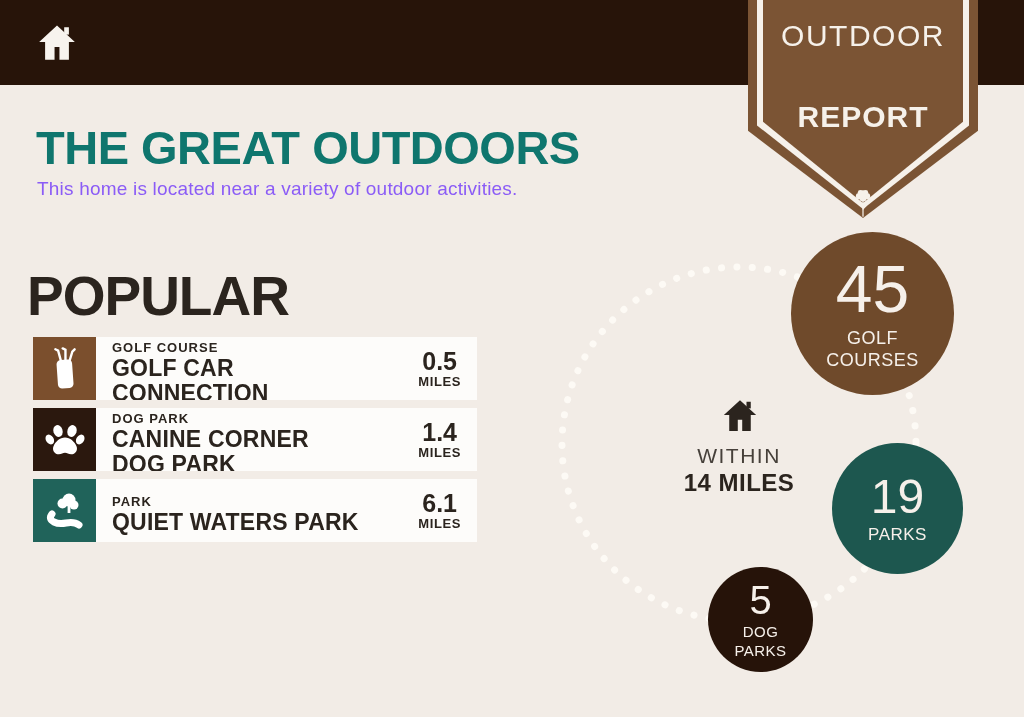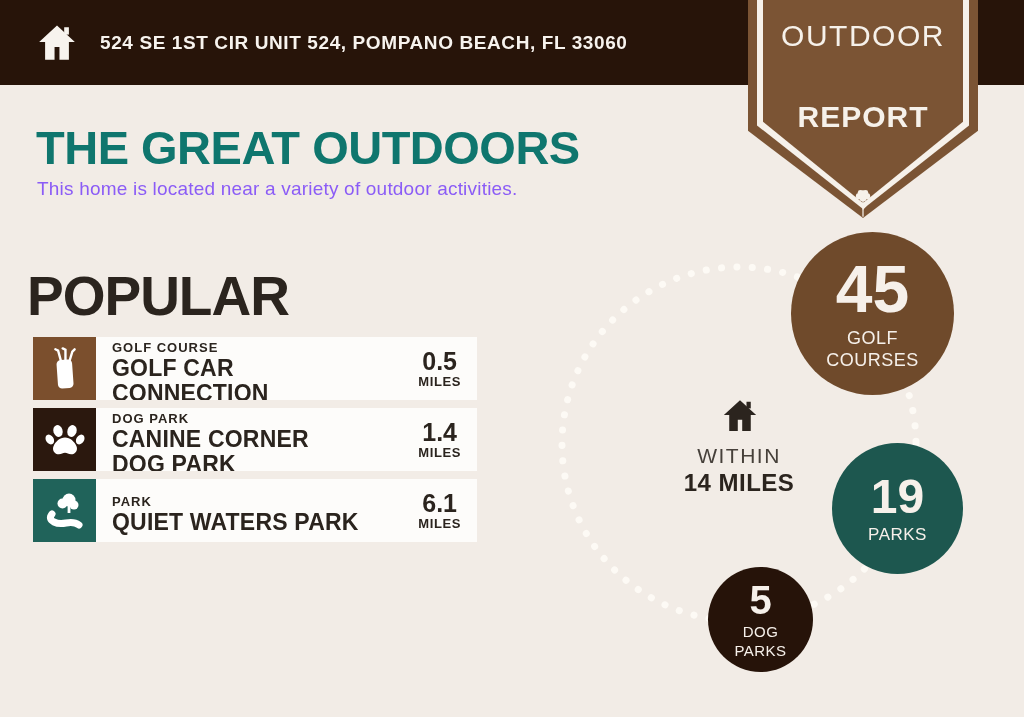--- a/index.html
+++ b/index.html
@@ -85,21 +85,21 @@
     position: absolute; border-radius: 50%; color: #f6f0ea; z-index: 2;
     display: flex; flex-direction: column; align-items: center; justify-content: center;
     text-align: center;
   }
   .stat-45 { left: 791px; top: 232px; width: 163px; height: 163px; }
   .stat-19 { left: 832px; top: 443px; width: 131px; height: 131px; }
   .stat-5  { left: 708px; top: 567px; width: 105px; height: 105px; }
   .stat-45 .stat-value { font-size: 66px; }
   .stat-19 .stat-value { font-size: 48px; }
   .stat-5  .stat-value { font-size: 40px; }
-  .stat-value { font-weight: 700; line-height: 1.05; }
+  .stat-value { font-weight: 400; line-height: 1.05; }
   .stat-label { font-size: 18px; letter-spacing: 0.5px; line-height: 1.25; margin-top: 2px; }
   .stat-45 .stat-label { width: 116px; }
   .stat-19 .stat-label { font-size: 17px; }
   .stat-5  .stat-label { font-size: 15px; width: 64px; }
 </style>
 </head>
 <body>
 
 <div class="canvas">
 
@@ -107,21 +107,20 @@
     <circle cx="739" cy="444" r="177" fill="none" stroke="#fdfaf5" stroke-width="7" stroke-dasharray="0.1 15.3" stroke-linecap="round"></circle>
   </svg>
 
   <div class="header-bar">
     <svg class="header-home" viewBox="0 0 24 24">
       <g fill="#f7f3ee">
         <path d="M12 2 L1.8 11.4 h3.4 v10.1 h5.4 v-7.2 h2.8 v7.2 h5.4 V11.4 h3.4 Z"></path>
         <rect x="16.1" y="3" width="2.7" height="4.2"></rect>
       </g>
     </svg>
-    <div class="header-address">524 SE 1ST CIR UNIT 524, POMPANO BEACH, FL 33060</div>
   </div>
 
   <div class="ribbon">
     <div class="rb-layer rb-outer"></div>
     <div class="rb-layer rb-mid"></div>
     <div class="rb-layer rb-inner"></div>
     <div class="rb-content">
       <div class="rb-line1">OUTDOOR</div>
       <div class="rb-line2">REPORT</div>
       <svg class="rb-tree" viewBox="0 0 44 66">

